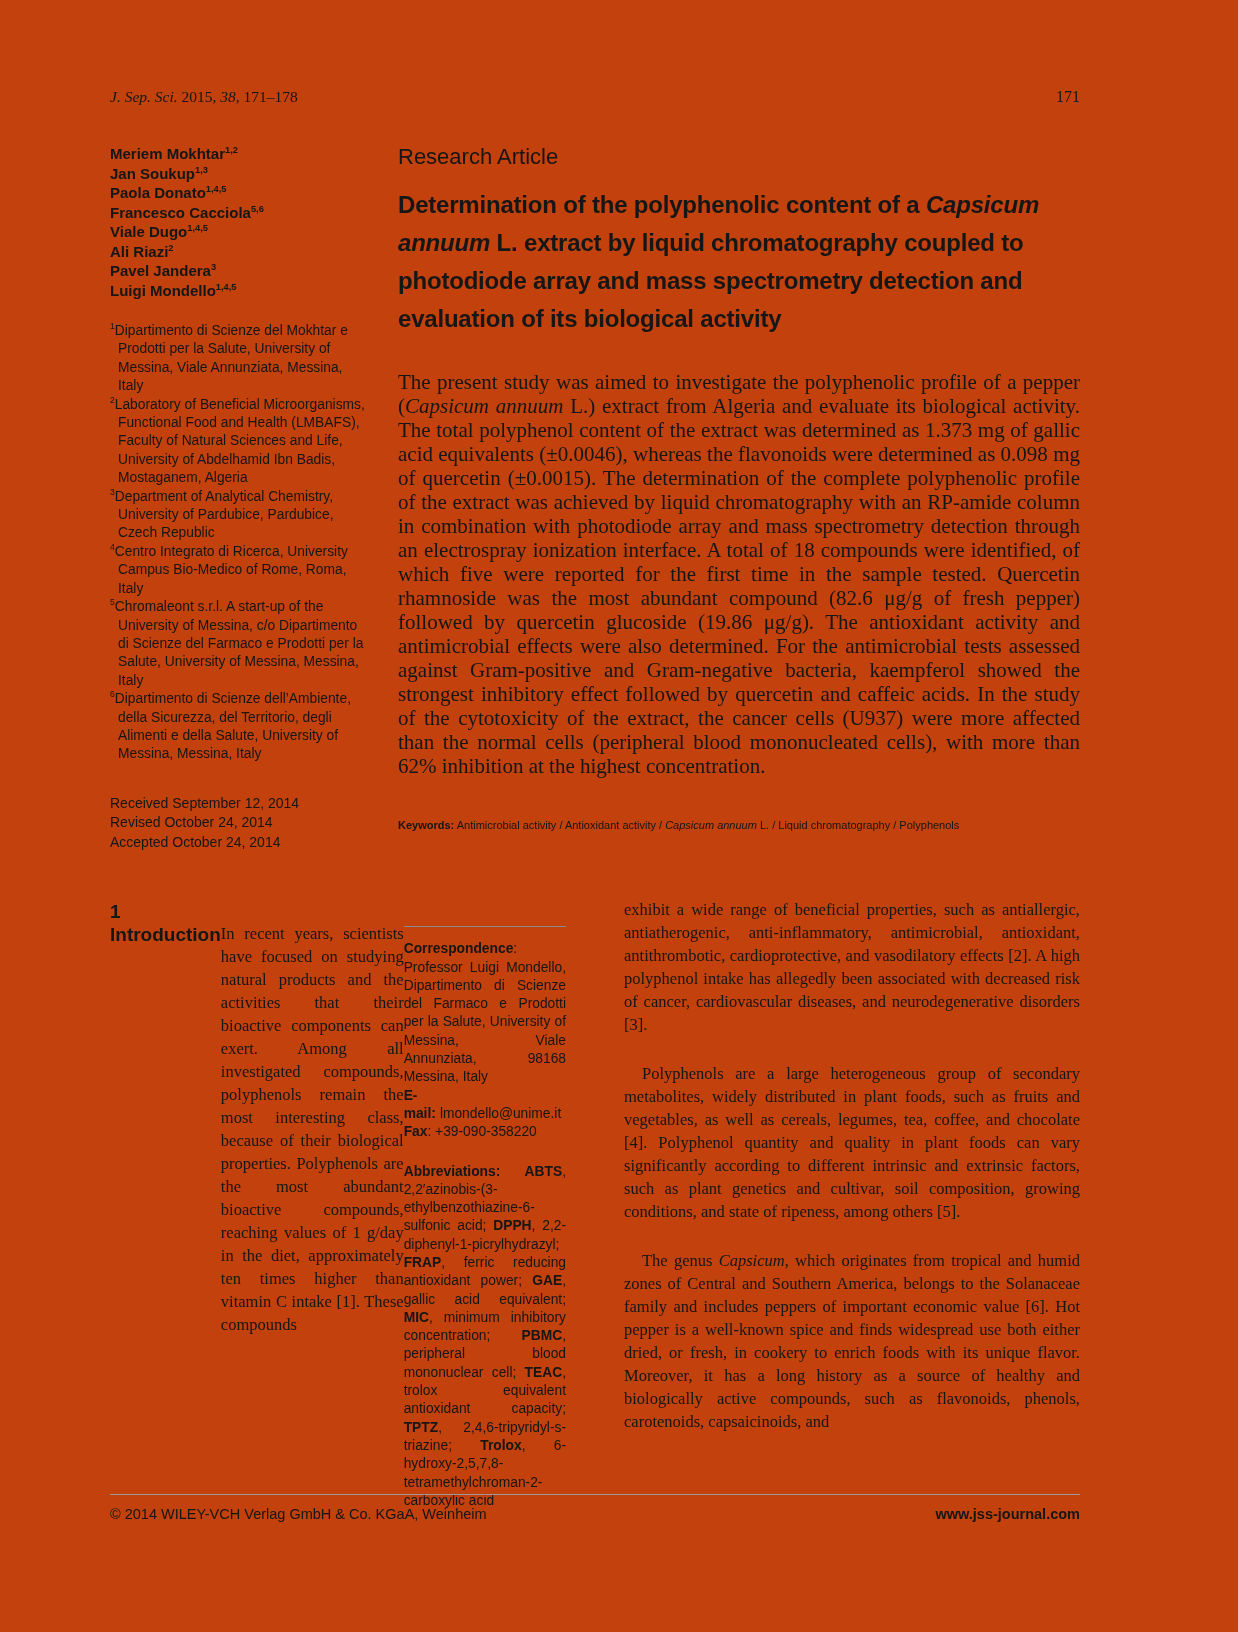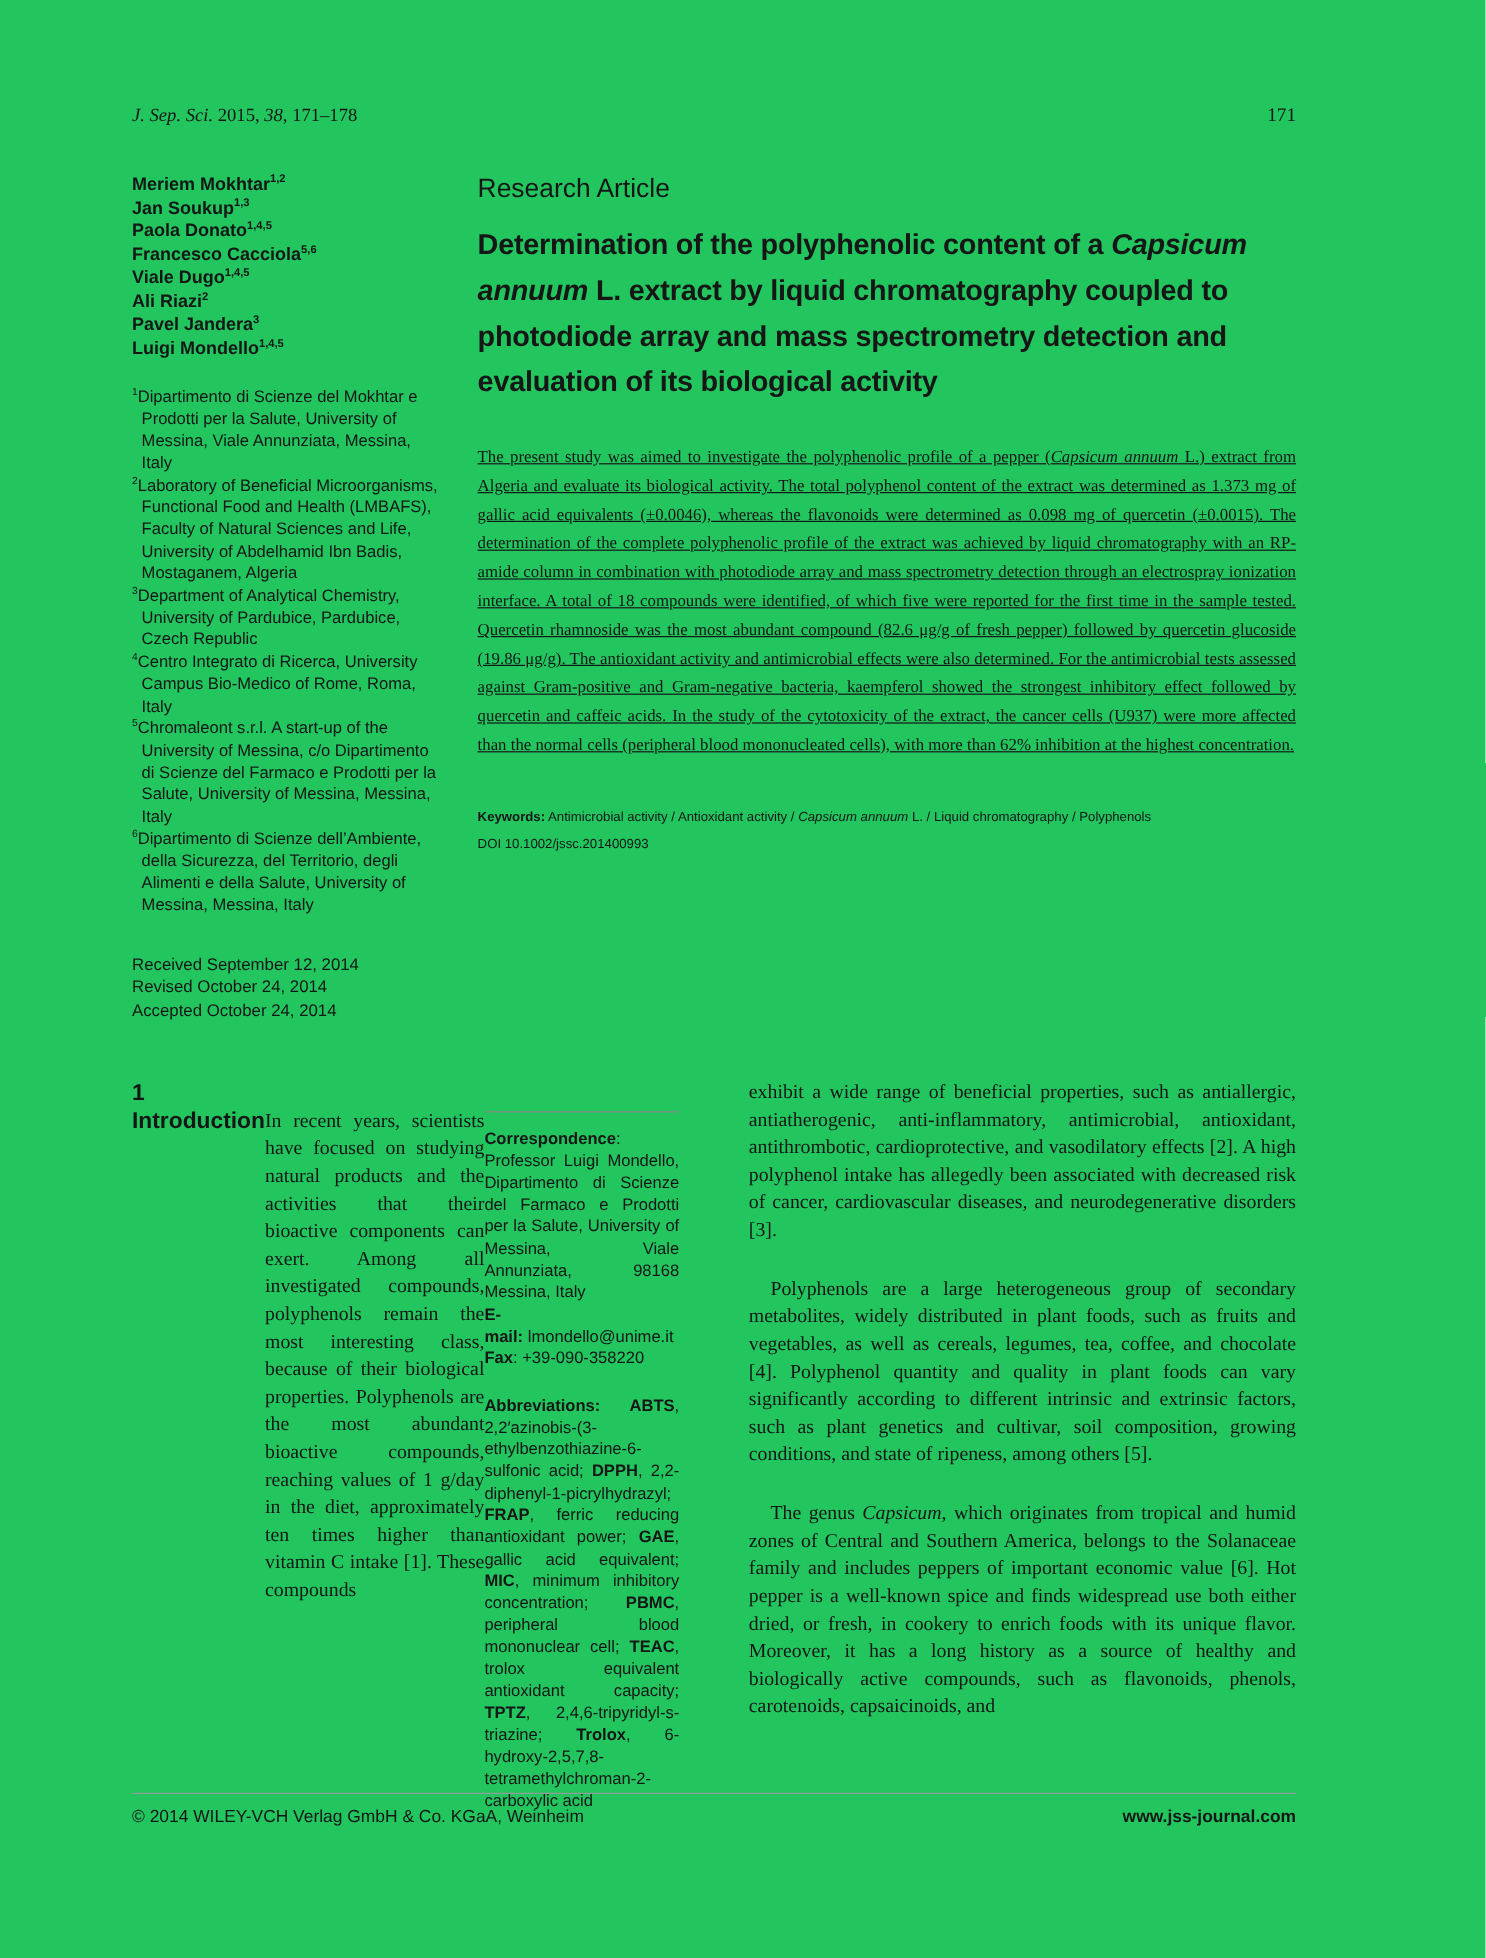--- a/index.html
+++ b/index.html
@@ -1,17 +1,17 @@
 <!DOCTYPE html>
 <html lang="en"><head>
 <meta charset="utf-8">
 <style>
   html, body { margin: 0; padding: 0; background: #ffffff; }
   .page {
-    width: 1238px; height: 1632px; background: #22c55e; position: relative;
+    width: 1238px; height: 1632px; background: #c2410c; position: relative;
     overflow: hidden; box-sizing: border-box; padding: 88px 158px 0 110px;
     color: #161616; font-family: "Liberation Serif", serif;
     -webkit-hyphens: auto; hyphens: auto;
   }
   .rb { font-weight: bold; }
   .ri { font-style: italic; }
   sup { font-size: 0.62em; line-height: 0; vertical-align: super; }
 
   
   .page-header { display: flex; justify-content: space-between; align-items: baseline; font-size: 15.5px; }
@@ -23,21 +23,21 @@
   .authors { font-weight: bold; font-size: 15px; line-height: 19.5px; }
   .affils { margin-top: 22px; font-size: 13.8px; line-height: 18.4px; }
   .affil { padding-left: 8px; text-indent: -8px; }
   .dates { margin-top: 30px; font-size: 14px; line-height: 19.5px; }
 
   .article-type { font-family: "Liberation Sans", sans-serif; font-size: 22px; line-height: 26px; }
   .title {
     font-family: "Liberation Sans", sans-serif; font-weight: bold;
     font-size: 24px; line-height: 38px; margin: 16px 0 0 0; letter-spacing: -0.2px;
   }
-  .abstract { margin: 32px 0 16px 0; font-size: 14px; line-height: 24px; text-align: justify; text-decoration: underline; }
+  .abstract { margin: 32px 0 16px 0; font-size: 21px; line-height: 24px; text-align: justify; }
   .keywords-block { margin-top: 36px; font-family: "Liberation Sans", sans-serif; font-size: 11px; line-height: 23px; }
   .doi { margin-top: 0; }
 
   
   .body-grid { display: grid; grid-template-columns: 1fr 1fr; column-gap: 58px; margin-top: 44px; }
   .col { font-size: 16.5px; line-height: 23px; text-align: justify; }
   .left-col { display: flex; }
   .sec-head { font-family: "Liberation Sans", sans-serif; font-weight: bold; font-size: 19px; margin: 4px 0 0 0; text-align: left; }
   .sec-num { display: inline-block; width: 34px; }
   .body-p { margin: 26px 0 0 0; }
@@ -98,21 +98,20 @@
         <div>Accepted October 24, 2014</div>
       </div>
     </aside>
 
     <section class="main-col">
       <div class="article-type">Research Article</div>
       <h1 class="title"><span>Determination of the polyphenolic content of a </span><span class="ri">Capsicum annuum</span><span> L. extract by liquid chromatography coupled to photodiode array and mass spectrometry detection and evaluation of its biological activity</span></h1>
       <p class="abstract"><span>The present study was aimed to investigate the polyphenolic profile of a pepper (</span><span class="ri">Capsicum annuum</span><span> L.) extract from Algeria and evaluate its biological activity. The total polyphenol content of the extract was determined as 1.373 mg of gallic acid equivalents (±0.0046), whereas the flavonoids were determined as 0.098 mg of quercetin (±0.0015). The determination of the complete polyphenolic profile of the extract was achieved by liquid chromatography with an RP-amide column in combination with photodiode array and mass spectrometry detection through an electrospray ionization interface. A total of 18 compounds were identified, of which five were reported for the first time in the sample tested. Quercetin rhamnoside was the most abundant compound (82.6 μg/g of fresh pepper) followed by quercetin glucoside (19.86 μg/g). The antioxidant activity and antimicrobial effects were also determined. For the antimicrobial tests assessed against Gram-positive and Gram-negative bacteria, kaempferol showed the strongest inhibitory effect followed by quercetin and caffeic acids. In the study of the cytotoxicity of the extract, the cancer cells (U937) were more affected than the normal cells (peripheral blood mononucleated cells), with more than 62% inhibition at the highest concentration.</span></p>
       <div class="keywords-block">
         <div class="keywords"><span class="rb">Keywords:</span><span> Antimicrobial activity / Antioxidant activity / </span><span class="ri">Capsicum annuum</span><span> L. / Liquid chromatography / Polyphenols</span></div>
-        <div class="doi">DOI 10.1002/jssc.201400993</div>
       </div>
     </section>
 
   </div>
 
   <div class="body-grid">
 
     <div class="col left-col">
       <h2 class="sec-head">
         <span class="sec-num">1</span><span>Introduction</span>

